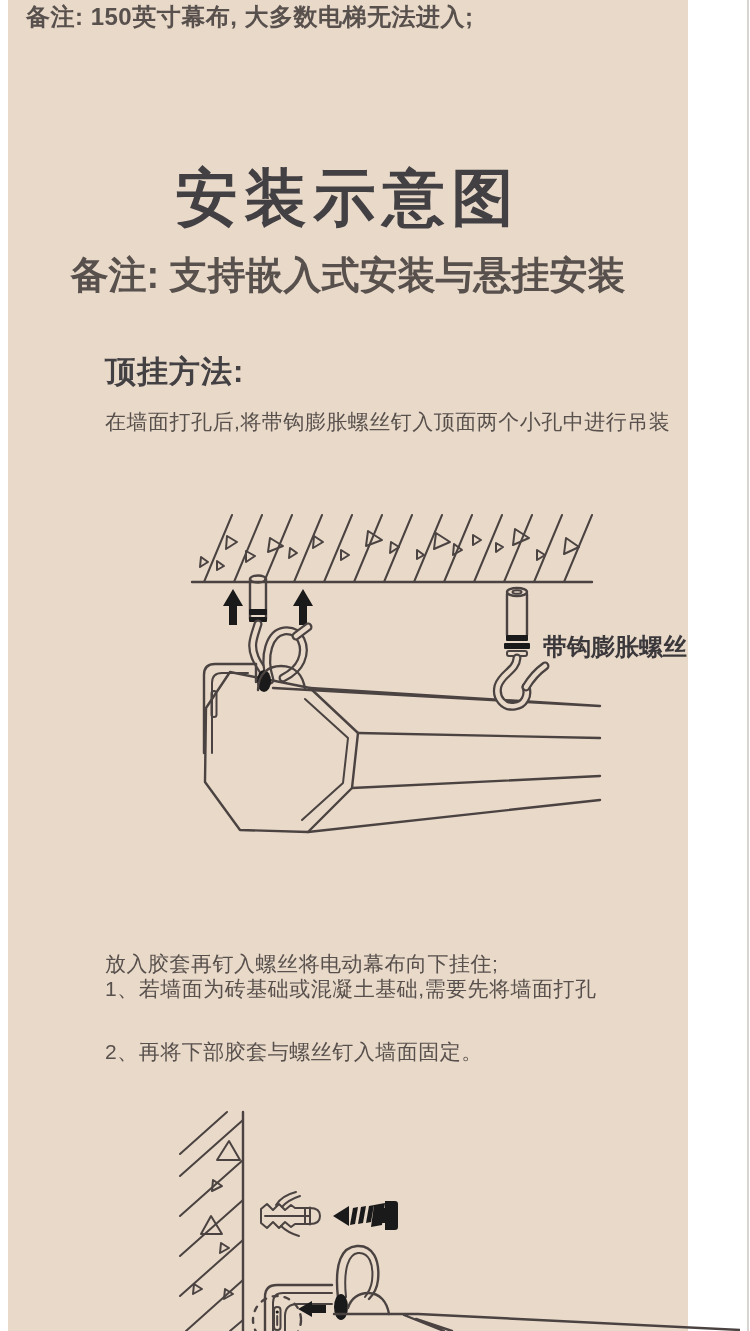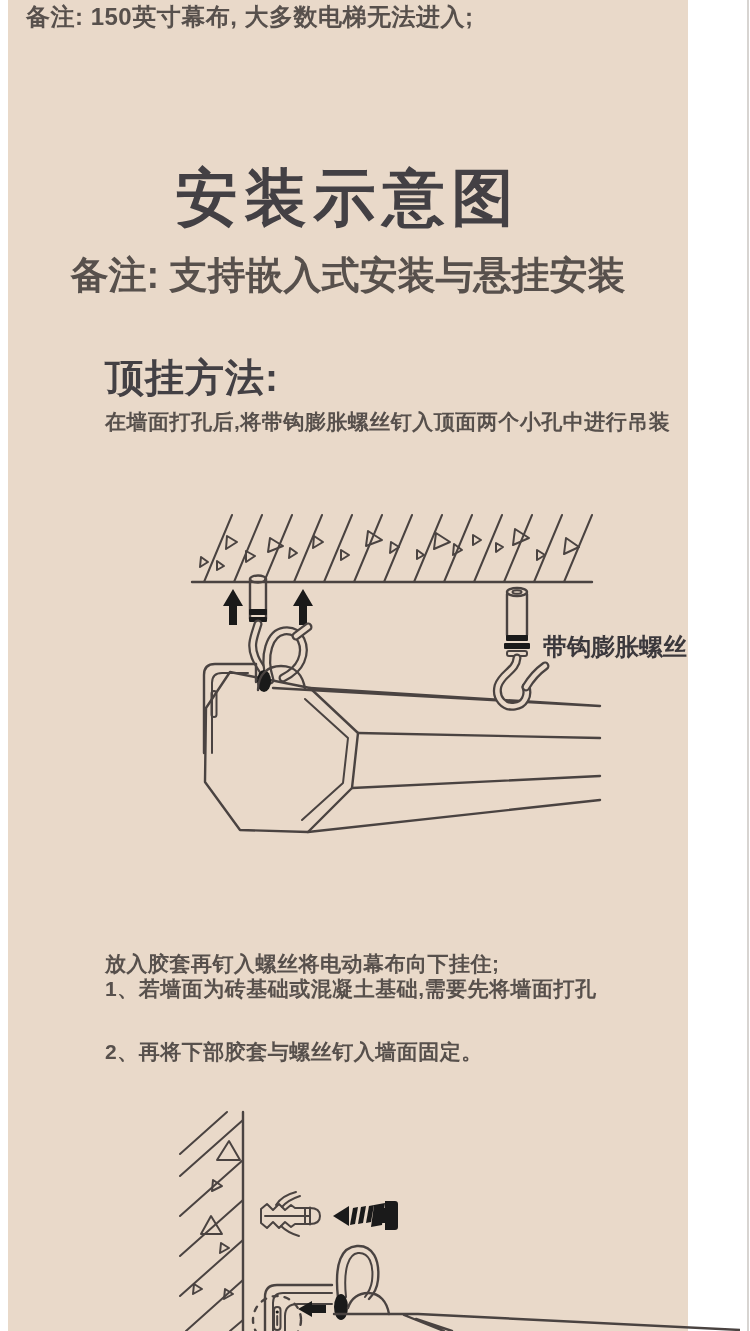--- a/index.html
+++ b/index.html
@@ -20,24 +20,24 @@
   .canvas{
     position:absolute;left:8px;top:0;width:680px;height:1331px;
     background:var(--background);
   }
   .edge-line{position:absolute;top:0;right:1px;width:2px;height:100%;background:var(--edge);}
   .txt{position:absolute;white-space:nowrap;color:var(--text);}
   .top-note{left:18px;top:1px;font-size:24px;font-weight:600;letter-spacing:0.5px;}
   .title{left:0;top:144px;width:100%;text-align:center;font-size:62px;font-weight:700;
          letter-spacing:7px;color:var(--heading);margin-top:12px;}
   .subtitle{left:0;top:250px;width:100%;text-align:center;font-size:38px;font-weight:600;}
-  .section-heading{font-size:39px;font-weight:700;color:var(--heading);letter-spacing:1px;}
+  .section-heading{font-size:31px;font-weight:700;color:var(--heading);letter-spacing:1px;}
   .h-top{left:97px;top:351px;}
   .h-wall{left:97px;top:919px;}
-  .body-line{font-size:21px;font-weight:700;letter-spacing:0.5px;}
+  .body-line{font-size:21px;font-weight:400;letter-spacing:0.5px;}
   .bl1{left:97px;top:408px;}
   .bl2{left:97px;top:437px;}
   .st1{left:97px;top:975px;}
   .st2{left:97px;top:950px;}
   .st3{left:97px;top:1038px;}
   .diagram{position:absolute;left:0;}
   .d1{top:505px;}
   .d2{top:1100px;}
   .diagram-label{left:535px;top:631px;font-size:24px;font-weight:600;color:#3b383c;}
   svg .ln{stroke:var(--line);stroke-width:2.4;fill:none;stroke-linecap:round;stroke-linejoin:round;}

